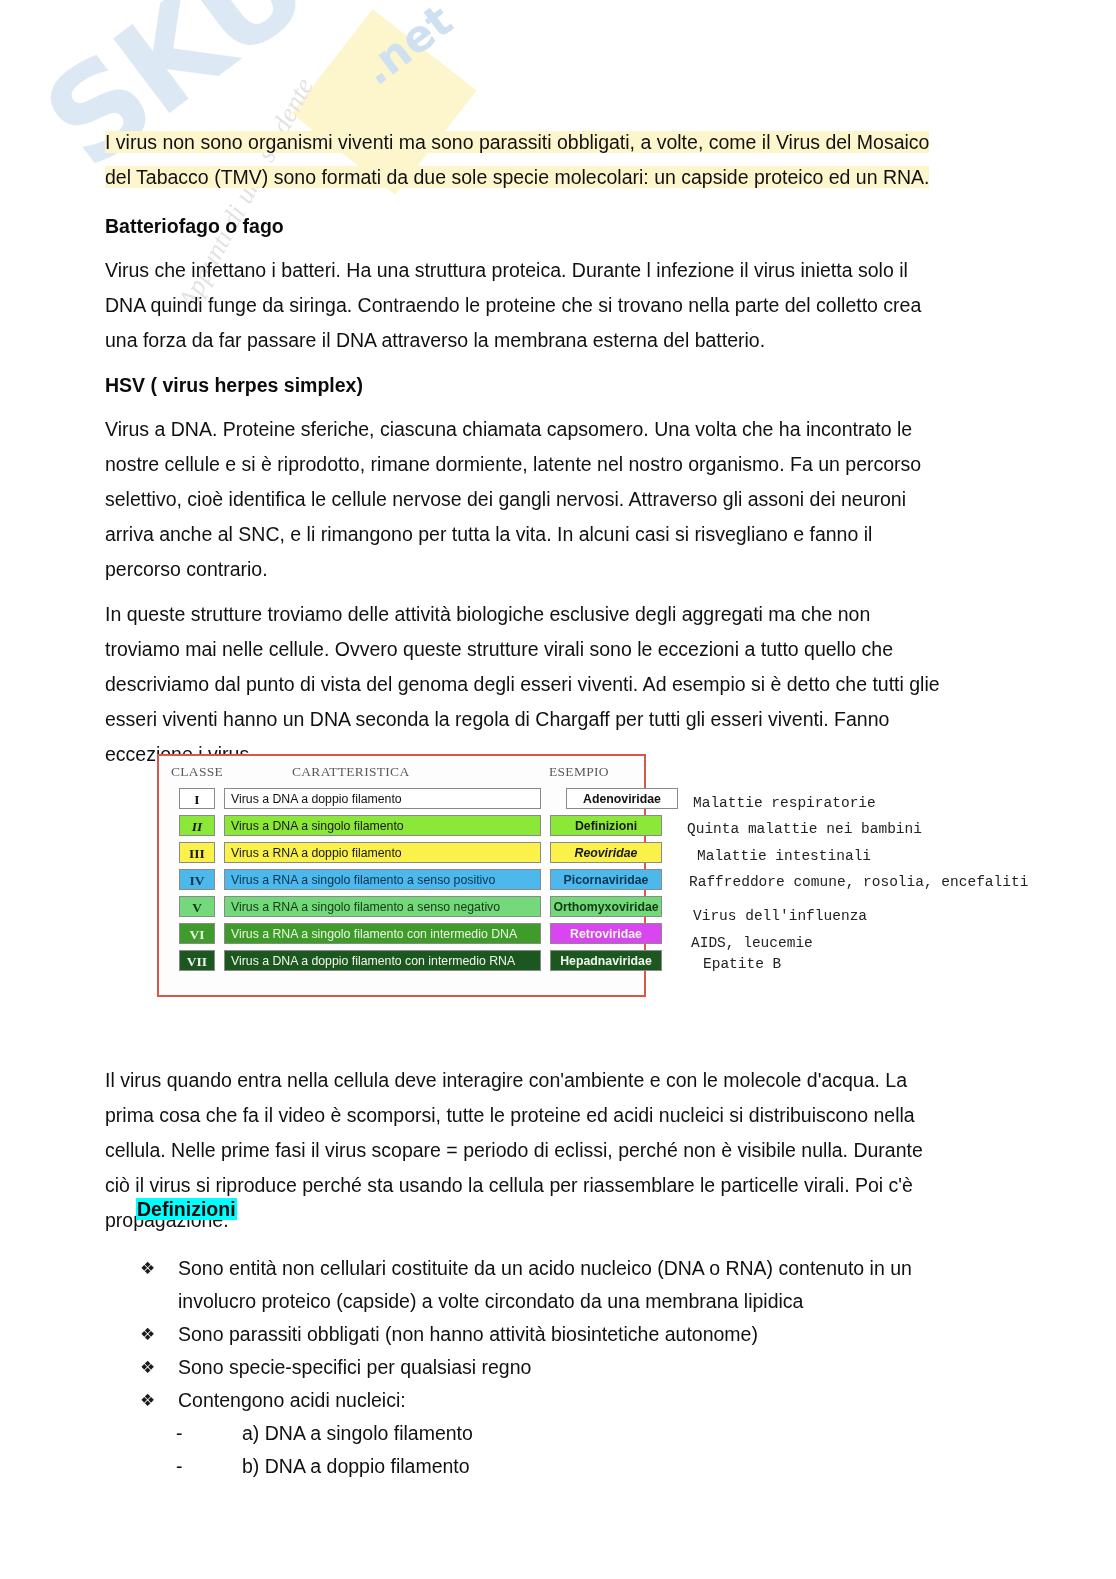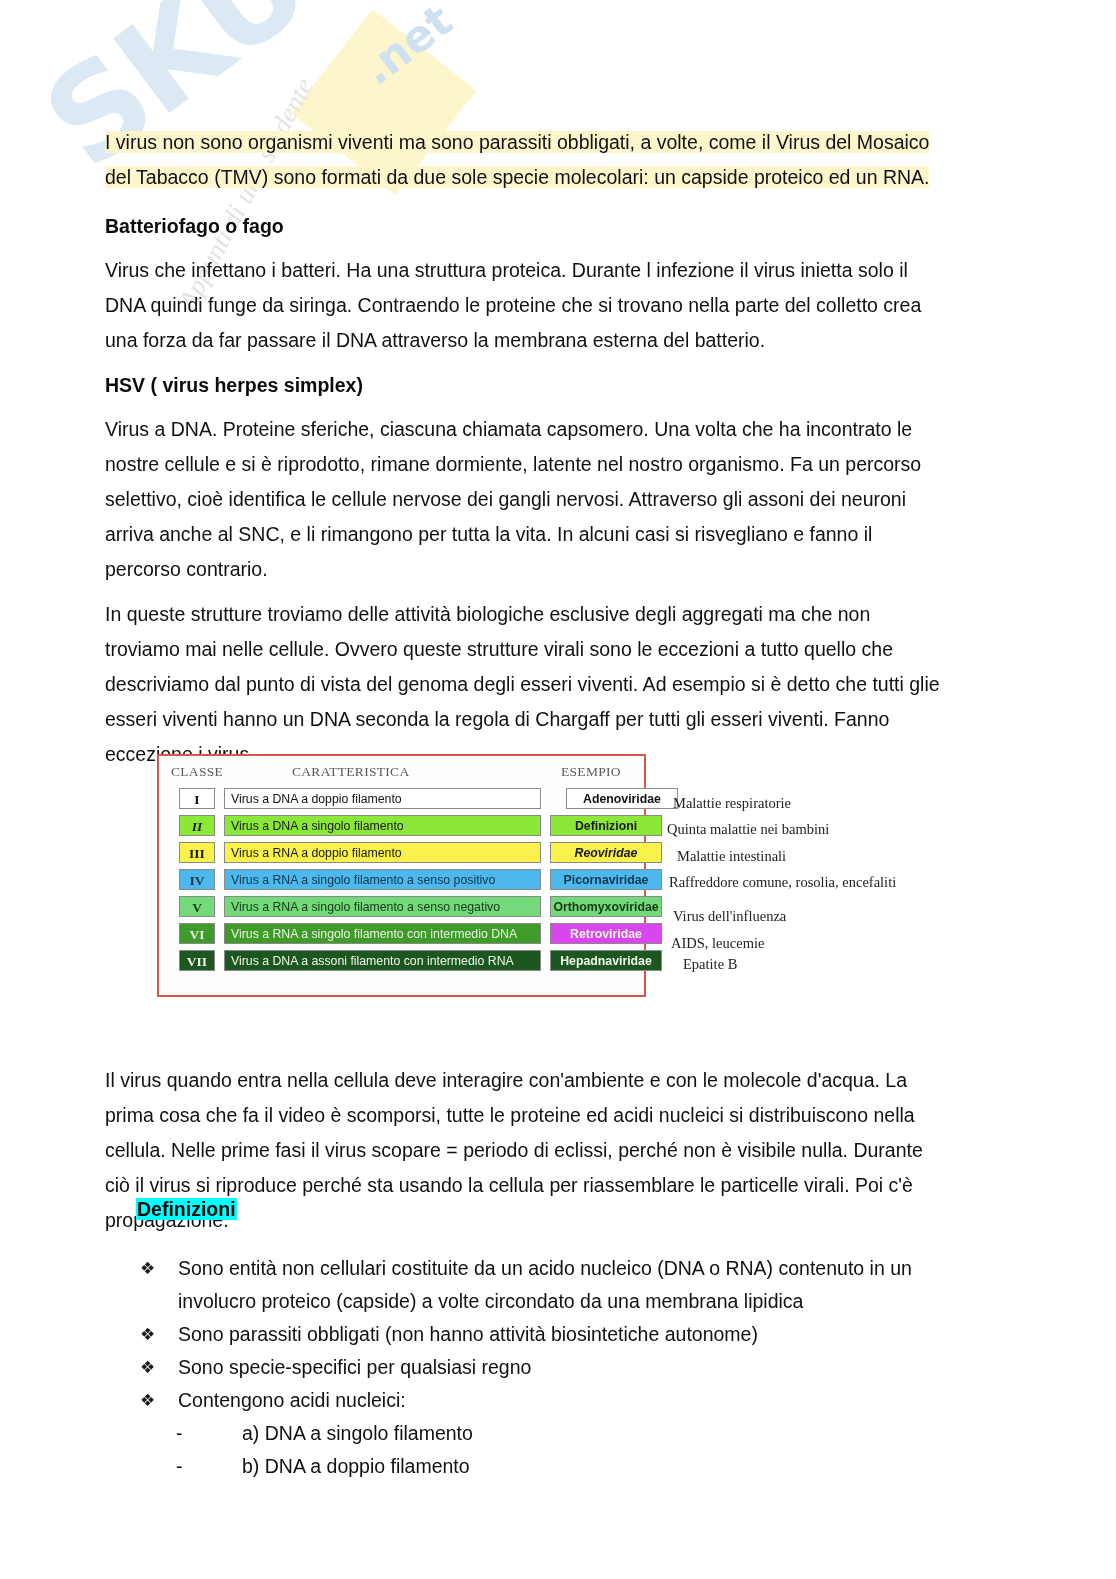--- a/index.html
+++ b/index.html
@@ -122,21 +122,21 @@
   .fig-head {
     position: relative;
     height: 22px;
     font-size: 13.5px;
     color: #5a5a5a;
     font-family: Liberation Serif, serif;
     letter-spacing: 0.3px;
   }
   .fig-head .h-classe { position: absolute; left: 2px; top: 0; }
   .fig-head .h-carat  { position: absolute; left: 123px; top: 0; }
-  .fig-head .h-esempio{ position: absolute; left: 380px; top: 0; margin-left: 12px; }
+  .fig-head .h-esempio{ position: absolute; left: 380px; top: 0; }
 
   .fig-row {
     position: relative;
     height: 26px;
     margin-bottom: 1px;
   }
   .cls-cell {
     position: absolute;
     left: 10px;
     top: 2px;
@@ -187,22 +187,23 @@
     position: absolute;
     left: 665px;
     top: 795px;
     width: 330px;
     z-index: 2;
   }
   .fig-note {
     position: absolute;
     font-size: 14.5px;
     color: #222222;
-    font-family: Liberation Serif, serif;
-    white-space: nowrap;
+    font-family: Liberation Mono, monospace;
+    white-space: nowrap;
+    margin-left: 20px;
   }
 
   
   .hl-cyan {
     background: #00ffff;
     padding: 0 1px;
   }
 
   
   .bullets {
@@ -305,21 +306,21 @@
               <div class="char-cell" style="background: rgb(116, 217, 122); color: rgb(18, 58, 22);">Virus a RNA a singolo filamento a senso negativo</div>
               <div class="ex-cell" style="background: rgb(116, 217, 122); color: rgb(18, 58, 22);">Orthomyxoviridae</div>
             </div>
             <div class="fig-row">
               <div class="cls-cell" style="background: rgb(63, 156, 43); color: rgb(233, 247, 224);">VI</div>
               <div class="char-cell" style="background: rgb(63, 156, 43); color: rgb(233, 247, 224);">Virus a RNA a singolo filamento con intermedio DNA</div>
               <div class="ex-cell" style="background: #d946ef; color: rgb(233, 247, 224);">Retroviridae</div>
             </div>
             <div class="fig-row">
               <div class="cls-cell" style="background: rgb(29, 87, 32); color: rgb(240, 247, 236);">VII</div>
-              <div class="char-cell" style="background: rgb(29, 87, 32); color: rgb(240, 247, 236);">Virus a DNA a assoni filamento con intermedio RNA</div>
+              <div class="char-cell" style="background: rgb(29, 87, 32); color: rgb(240, 247, 236);">Virus a DNA a doppio filamento con intermedio RNA</div>
               <div class="ex-cell" style="background: rgb(29, 87, 32); color: rgb(240, 247, 236);">Hepadnaviridae</div>
             </div>
           </div>
       </div>
     </div>
 
     <div class="fig-notes" id="fig-notes">
         <div class="fig-note" style="top: 0px; left: 8px;">Malattie respiratorie</div>
         <div class="fig-note" style="top: 26px; left: 2px;">Quinta malattie nei bambini</div>
         <div class="fig-note" style="top: 53px; left: 12px;">Malattie intestinali</div>

